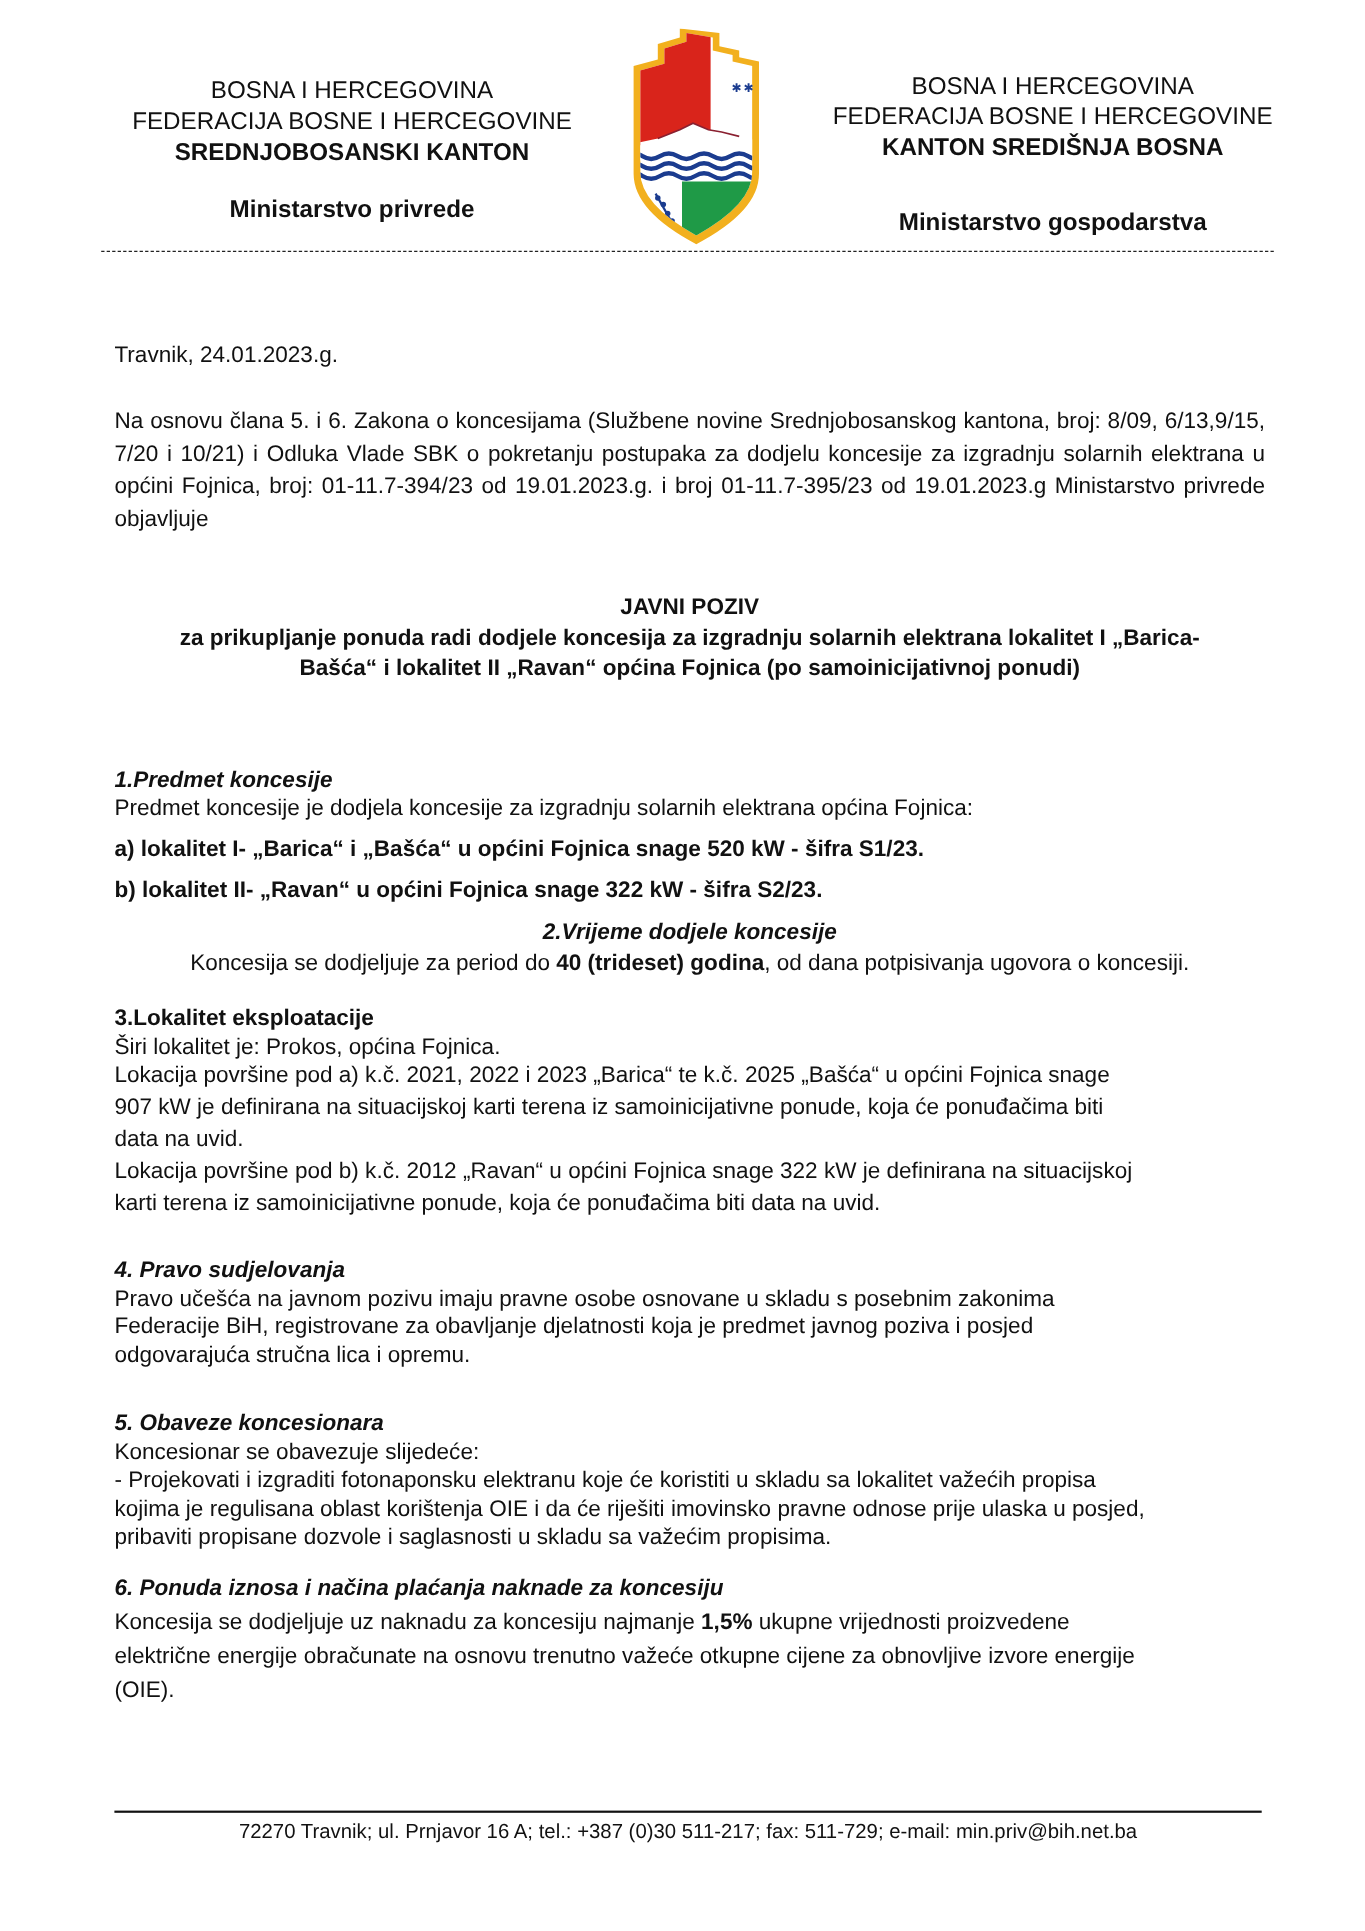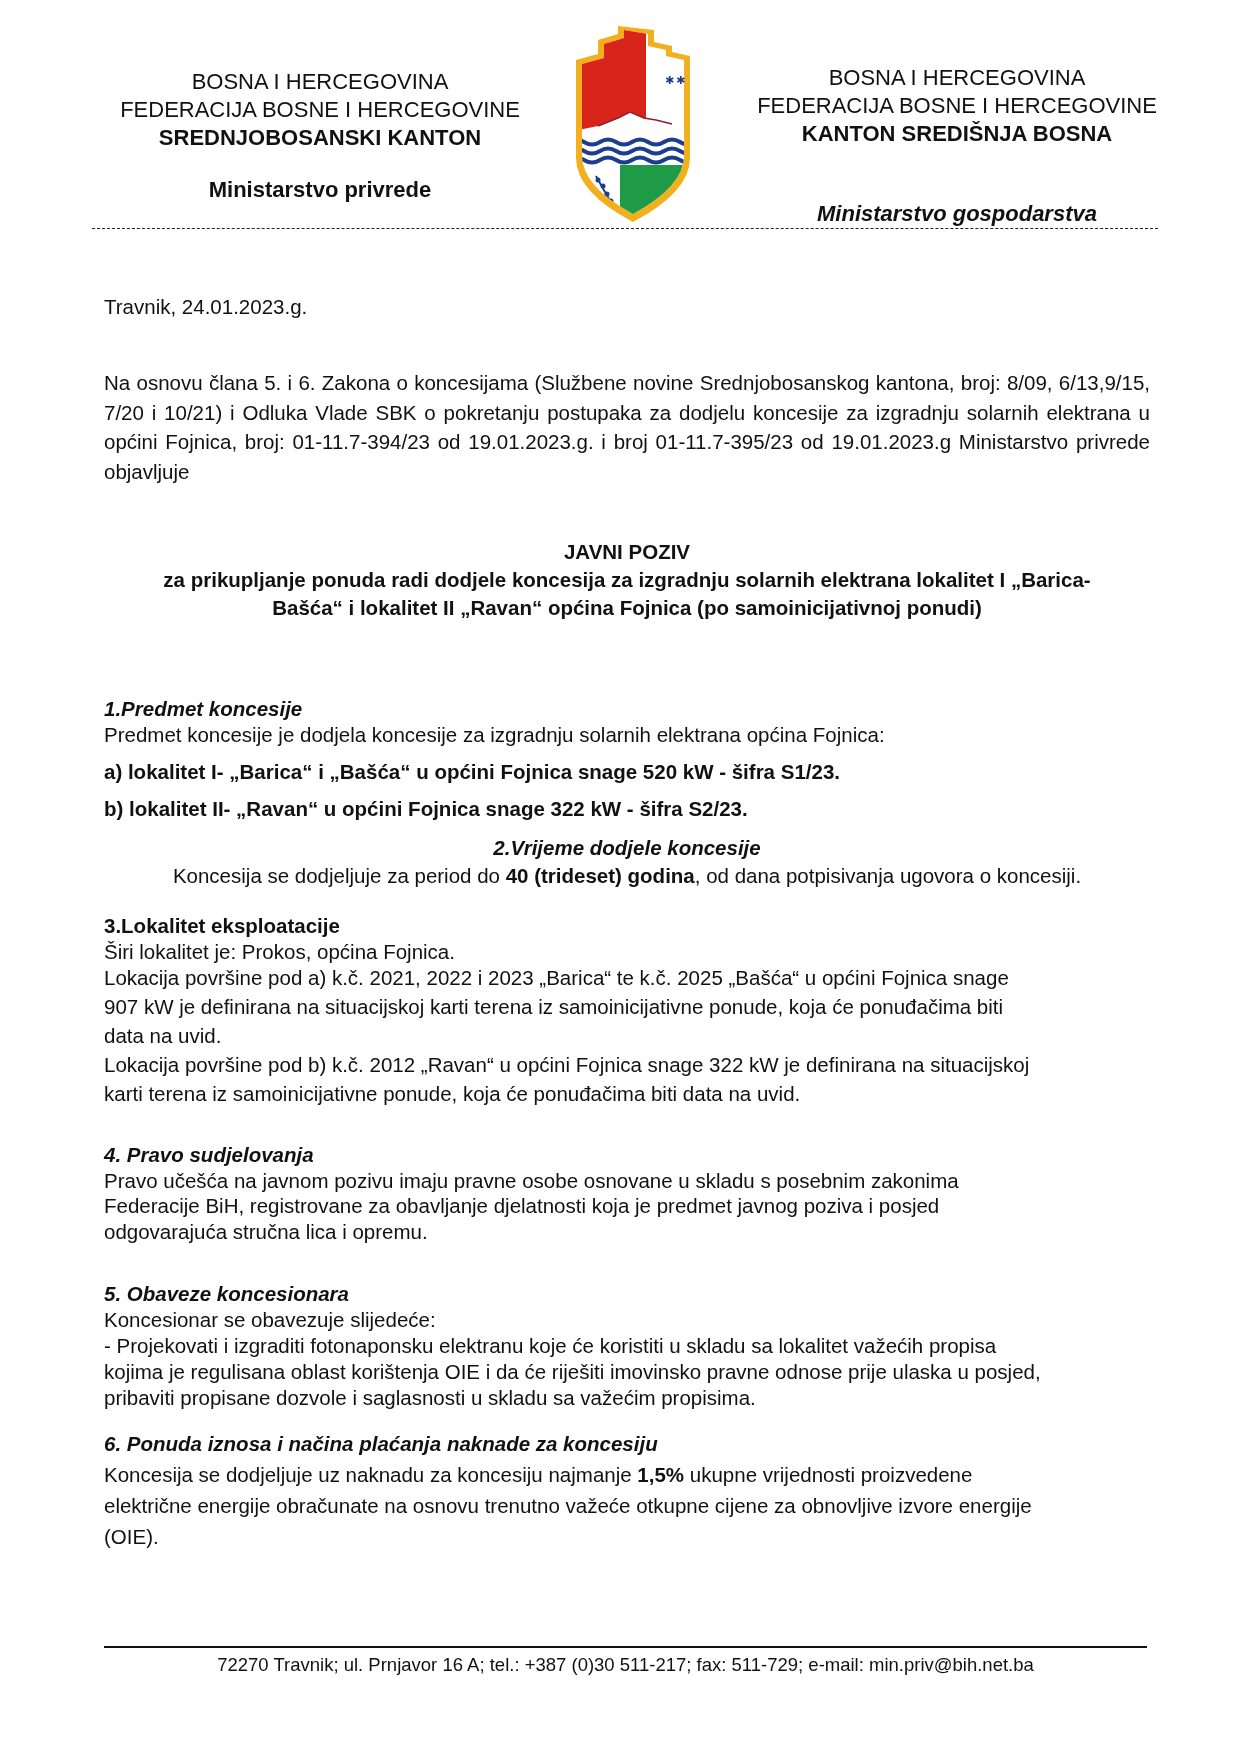--- a/index.html
+++ b/index.html
@@ -8,33 +8,33 @@
     font-family: "Liberation Sans", sans-serif; color: #111111;
   }
   .page { position: absolute; left: 0; top: 0; width: 1081px; height: 1755px; }
 
   .hdr-block { position: absolute; text-align: center; font-size: 22px; line-height: 28px; }
   .hdr-left { left: 85px; width: 470px; top: 68px; }
   .hdr-right { left: 722px; width: 470px; top: 64px; }
   .hdr-line { display: block; white-space: nowrap; }
   .hdr-bold { font-weight: bold; }
   .hdr-ministry { display: block; font-weight: bold; margin-top: 24px; }
-  .hdr-right .hdr-ministry { margin-top: 52px; font-style: italic; }
+  .hdr-right .hdr-ministry { margin-top: 40px; }
 
   .coat { position: absolute; left: 568px; top: 26px; width: 130px; height: 200px; }
 
   .hdr-rule {
     position: absolute; left: 92px; width: 1066px; top: 228px;
     border-top: 1.5px dashed #222; height: 0;
   }
 
   .text { position: absolute; left: 104px; width: 1046px; font-size: 20.5px; line-height: 29px; }
   .justify { text-align: justify; }
 
-  .date { top: 292px; }
+  .date { top: 308px; }
   .intro { top: 368px; line-height: 29.5px; }
 
   .title-block { position: absolute; left: 104px; width: 1046px; top: 538px; text-align: center; font-weight: bold; font-size: 20.5px; line-height: 28px; }
 
   .sec-title { font-weight: bold; font-style: italic; display: block; }
   .sec-title.plain { font-style: normal; }
   .line { display: block; }
   .b { font-weight: bold; margin-top: 11px; }
 
   .s1 { top: 696px; line-height: 26px; }

